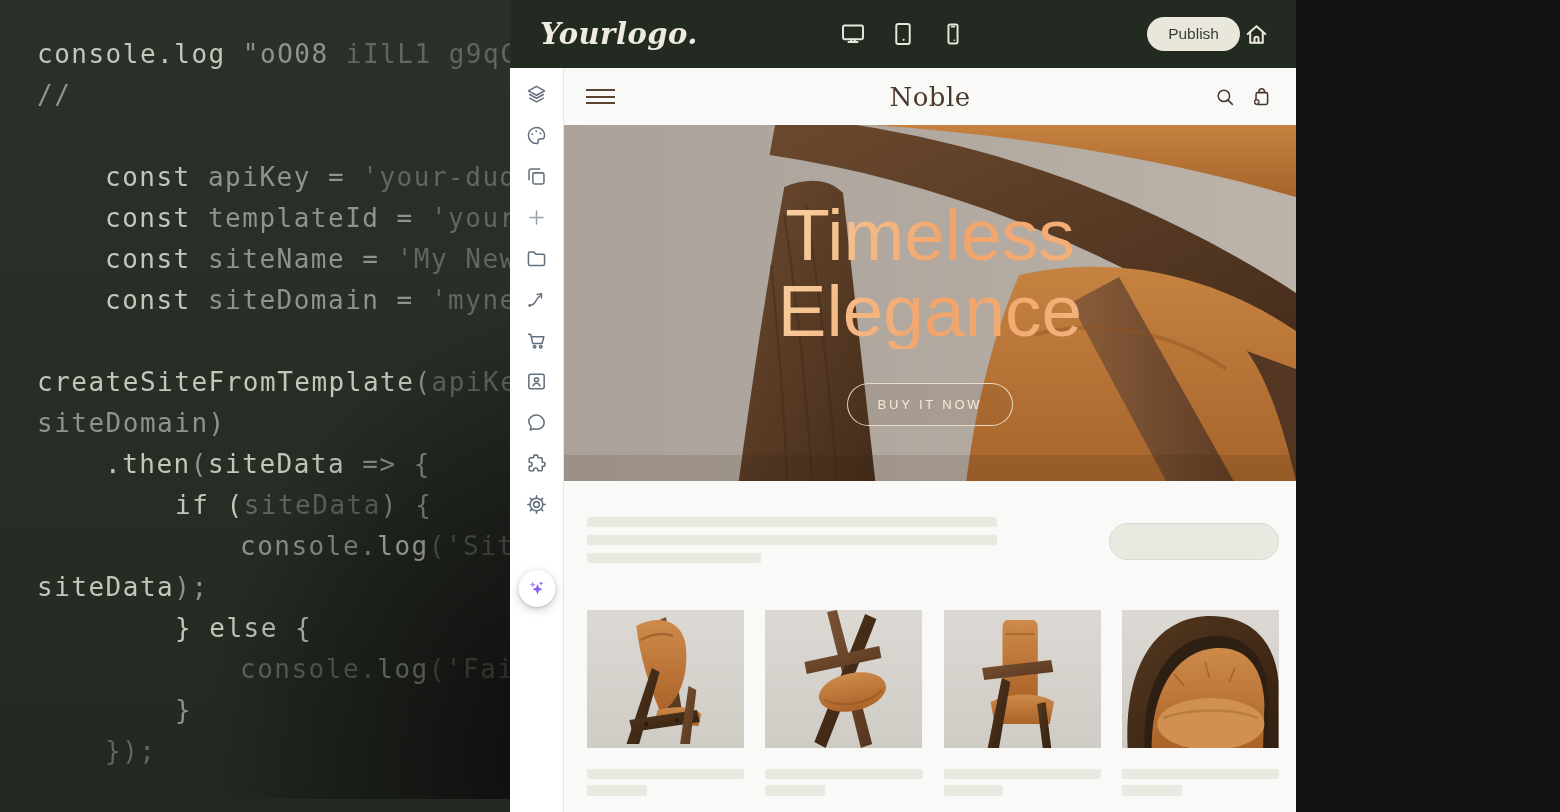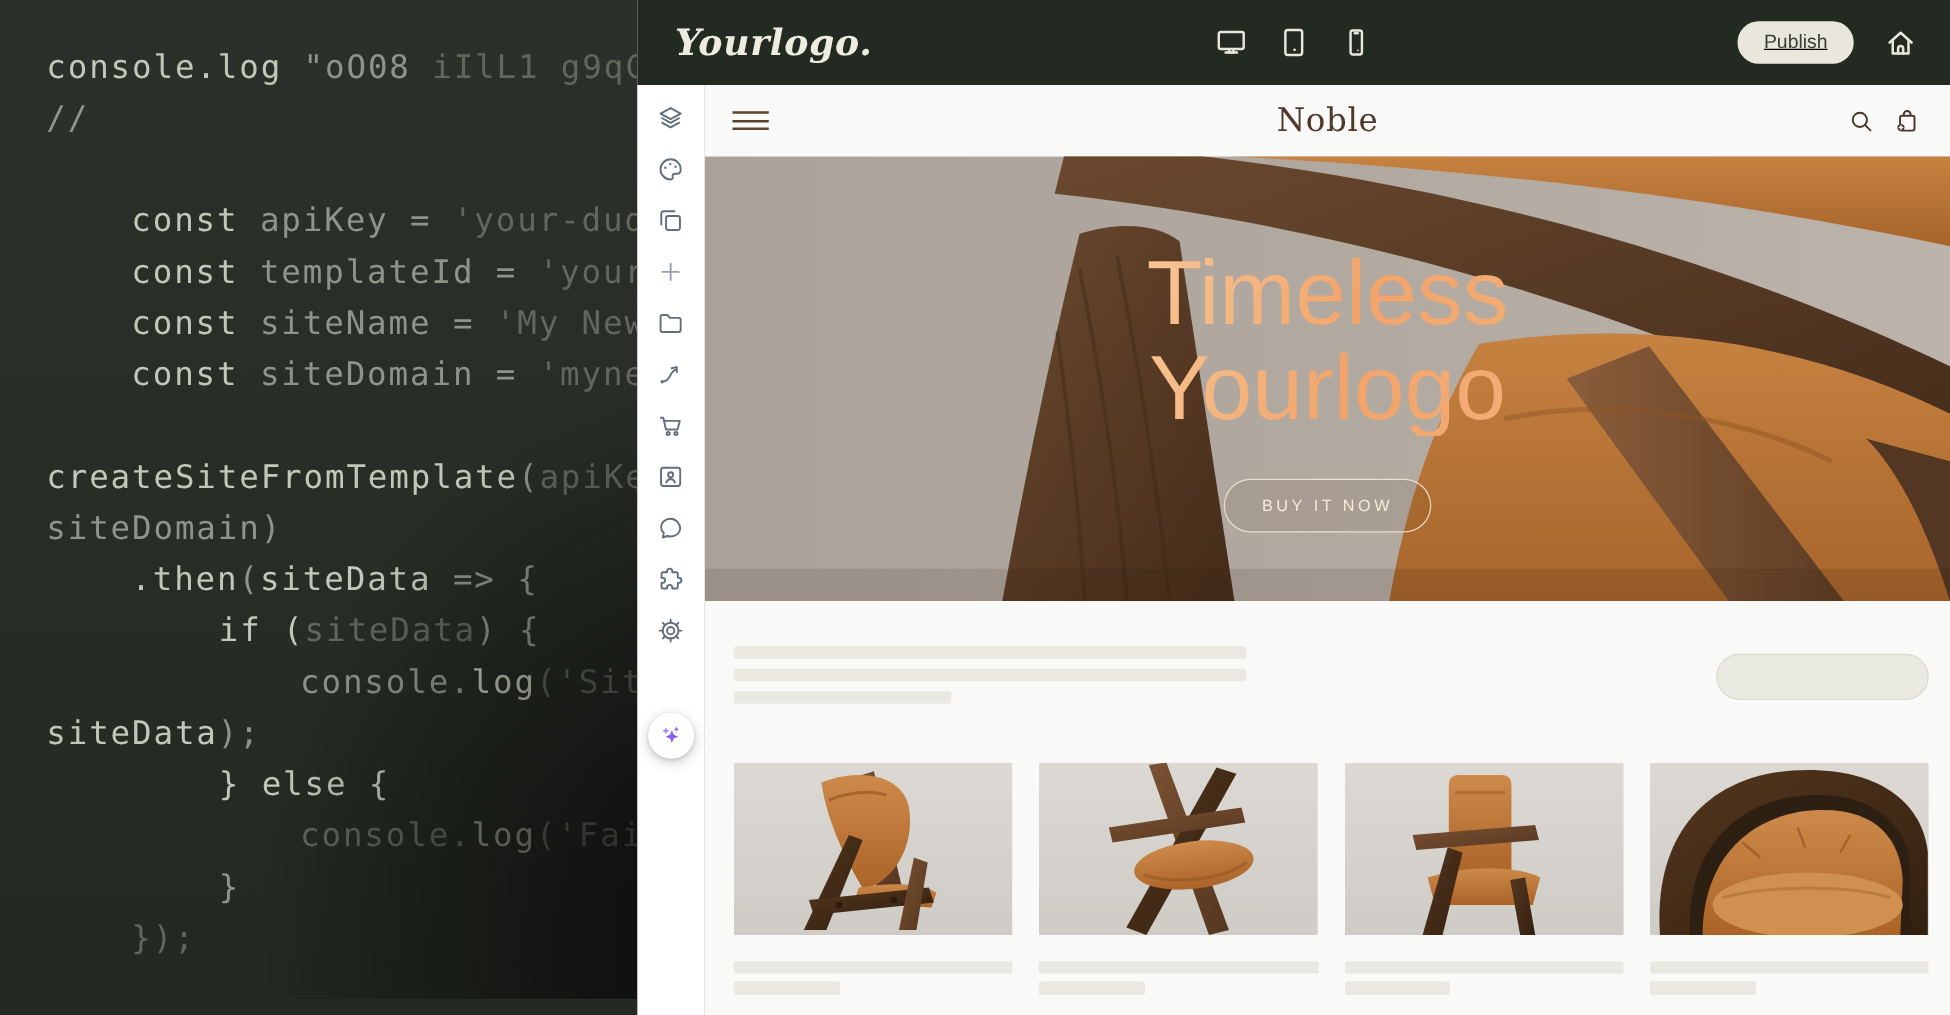--- a/index.html
+++ b/index.html
@@ -1,18 +1,18 @@
 <!DOCTYPE html>
 <html><head>
 <meta charset="utf-8">
 <style>
   * { margin:0; padding:0; box-sizing:border-box; }
   html,body { background:#111; }
   body { font-family:"Liberation Sans", sans-serif; }
-  .stage { position:relative; width:1560px; height:812px; overflow:hidden; background:#fff; }
+  .stage { position:relative; width:1296px; height:812px; overflow:hidden; background:#fff; }
 
   
   .code-panel { position:absolute; left:0; top:0; width:510px; height:812px;
     background:linear-gradient(180deg,#2b302a 0%,#272c25 60%,#232821 100%); overflow:hidden; }
   .code-panel::after { content:""; position:absolute; inset:0;
     background:radial-gradient(120% 90% at 115% 92%, rgba(0,0,0,.72) 0%, rgba(0,0,0,.38) 32%, rgba(0,0,0,0) 62%); pointer-events:none; }
   .code-lines { position:absolute; left:0; top:34px; width:100%; padding-left:37px;
     font-family:"DejaVu Sans Mono","Liberation Mono",monospace; font-size:26px; line-height:41px; letter-spacing:1.5px; white-space:pre; }
   .code-line { min-height:41px; }
   .ind0{ padding-left:0; } .ind1{ padding-left:68px; } .ind2{ padding-left:138px; } .ind3{ padding-left:203px; }
@@ -20,21 +20,21 @@
   .code-footer { position:absolute; left:0; bottom:0; width:510px; height:13px; background:#242923; z-index:2; }
 
   
   .topbar { position:absolute; left:510px; top:0; right:0; height:68px; background:#232a21;
     display:flex; align-items:center; padding:0 26px 0 30px; z-index:5; }
   .logo { font-family:"DejaVu Serif","Liberation Serif",serif; font-style:italic; font-weight:700;
     font-size:29px; color:#eeece1; letter-spacing:.5px; cursor:pointer; }
   .device-group { position:absolute; left:50%; transform:translateX(-50%); display:flex; align-items:center; gap:24px; }
   .dev-btn { background:none; border:none; color:#e9e7dc; cursor:pointer; display:flex; padding:0; }
   .dev-btn svg { width:26px; height:26px; }
-  .topbar-right { margin-left:auto; display:flex; align-items:center; gap:24px;text-decoration:underline; }
+  .topbar-right { margin-left:auto; display:flex; align-items:center; gap:3px; }
   .publish-btn { background:#e9e7db; color:#373d33; border:none; border-radius:17px;
     font-family:"Liberation Sans",sans-serif; font-size:15.5px; padding:8px 21px; cursor:pointer; }
   .home-btn { background:none; border:none; color:#e9e7dc; cursor:pointer; display:flex; padding:0; }
   .home-btn svg { width:27px; height:27px; }
 
   
   .toolbar { position:absolute; left:510px; top:68px; width:53px; bottom:0; background:#ffffff; z-index:4; }
   .tools { display:flex; flex-direction:column; align-items:center; gap:17px; padding-top:14px; }
   .tool-btn { width:24px; height:24px; background:none; border:none; padding:0; cursor:pointer; color:#626f7d; display:flex; align-items:center; justify-content:center; }
   .tool-btn.subtle { color:#97a0ab; }
@@ -383,21 +383,21 @@
         <path d="M290 -10 C 560 8 800 74 997 168 L 997 248 C 770 128 520 56 280 30 Z" fill="url(#gHWood)"></path>
         <path d="M620 150 C 770 126 900 158 997 206 L 997 356 L 548 356 C 562 272 588 204 620 150 Z" fill="url(#gHLeather)"></path>
         <path d="M690 178 L 756 152 L 912 356 L 820 356 Z" fill="url(#gHWoodL)"></path>
         <path d="M930 226 C 956 252 978 296 997 356 L 997 244 Z" fill="#543722"></path>
         <path d="M300 62 C 332 52 362 54 380 68 L 424 356 L 238 356 C 258 248 278 152 300 62 Z" fill="url(#gHWood)"></path>
         <path d="M300 90 C 316 170 330 260 338 356 M 330 80 C 348 170 362 262 372 356 M 282 140 C 292 214 300 286 304 356" stroke="#3a2817" stroke-width="3" fill="none" opacity=".4"></path>
         <path d="M640 210 C 730 192 830 208 902 244" stroke="#8d5424" stroke-width="4" fill="none" opacity=".45"></path>
         <rect y="330" width="997" height="26" fill="rgba(40,25,12,.12)"></rect>
       </svg>
       <div class="hero-text">
-        <div class="hero-title"><span>Timeless</span><br><span>Yourlogo</span></div>
+        <div class="hero-title"><span>Timeless</span><br><span>Elegance</span></div>
         <br>
         <button class="cta-btn">BUY IT NOW</button>
       </div>
     </div>
 
     <div class="site-body">
       <div class="lead-row">
         <div class="lead-bars">
           <div class="ph-bar"></div>
           <div class="ph-bar"></div>

